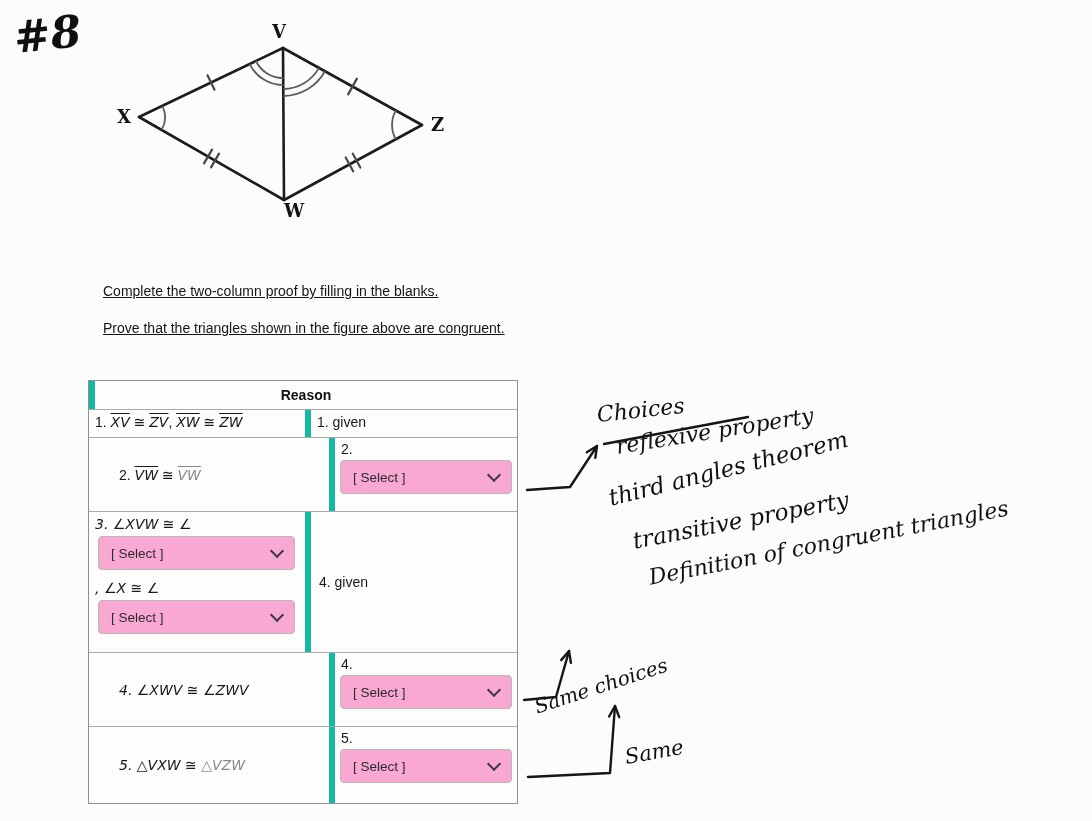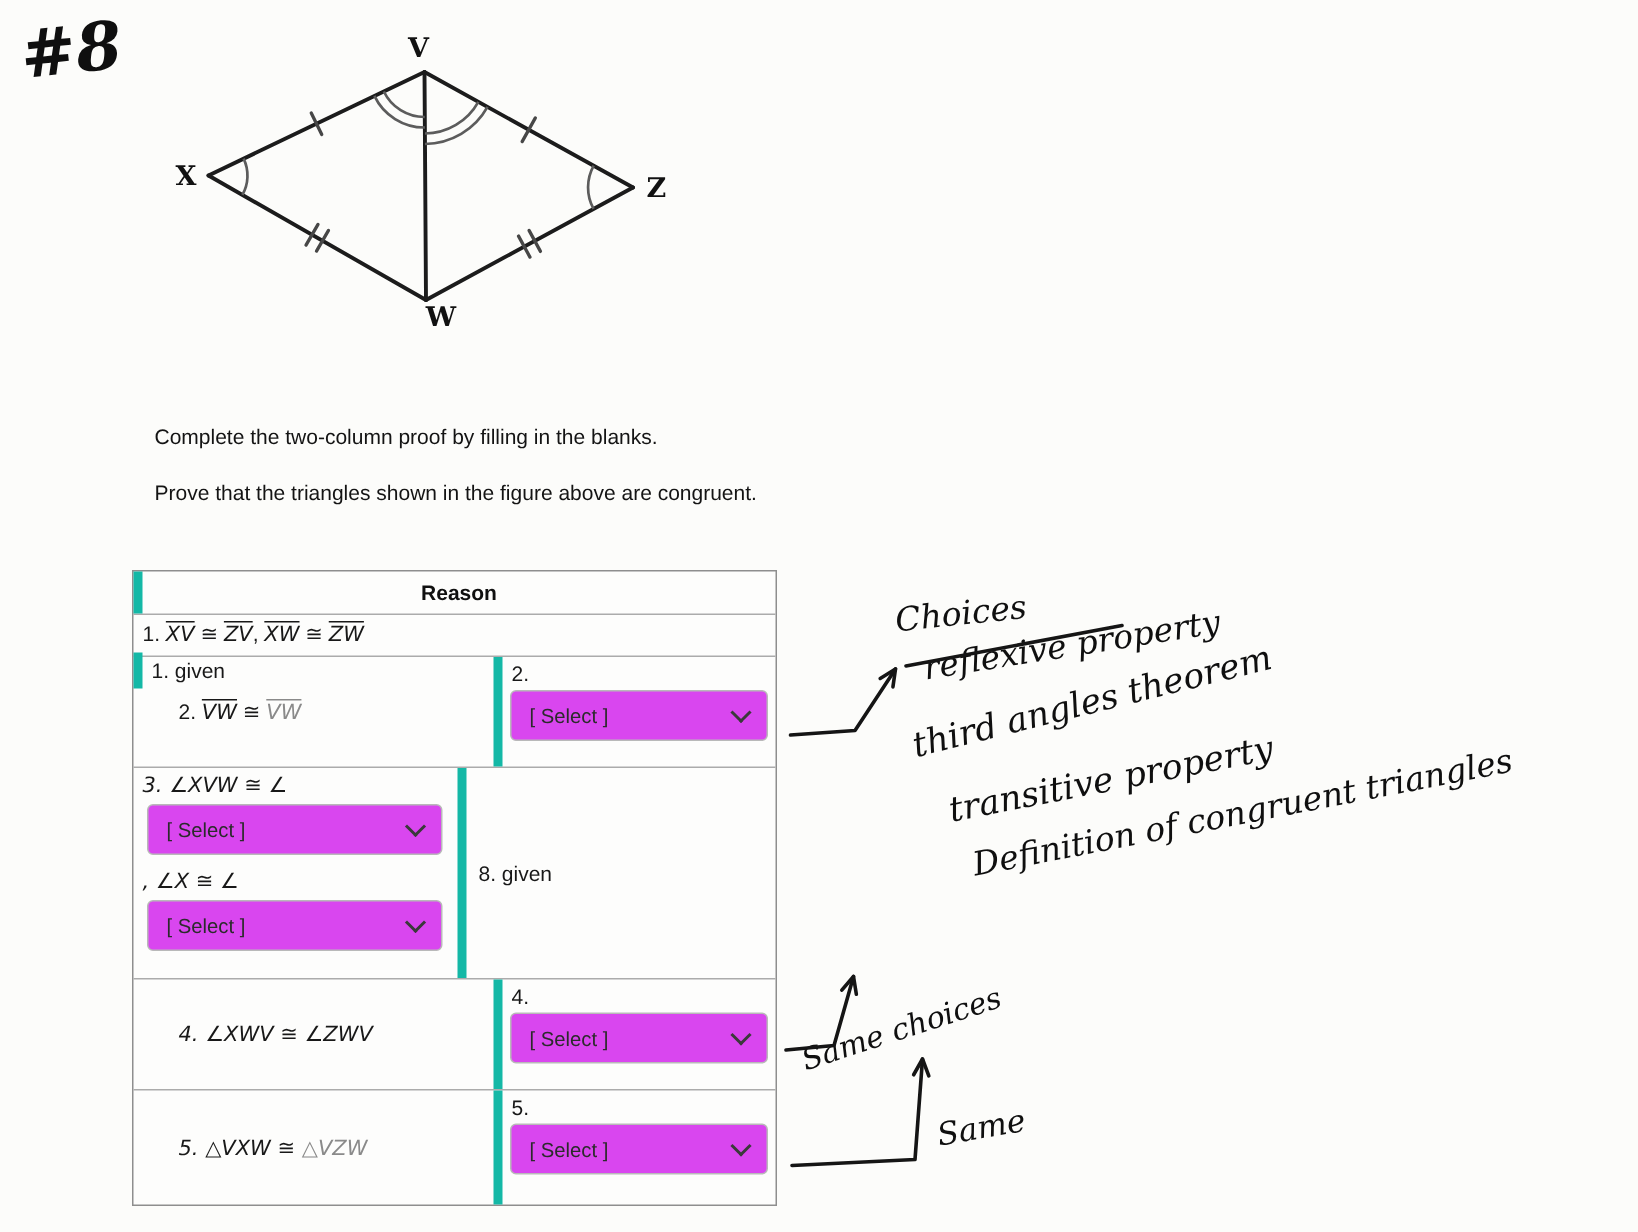--- a/index.html
+++ b/index.html
@@ -22,53 +22,53 @@
   .hw-c2{left:609px;top:485px;font-size:23px;transform:rotate(-14deg);}
   .hw-c3{left:633px;top:528px;font-size:23px;transform:rotate(-11deg);}
   .hw-c4{left:649px;top:565px;font-size:22px;transform:rotate(-11deg);}
   .hw-samechoices{left:535px;top:695px;font-size:20px;transform:rotate(-18deg);}
   .hw-same{left:625px;top:745px;font-size:21px;transform:rotate(-10deg);}
 
   
   .figure{position:absolute;left:95px;top:10px;}
 
   
-  .instr{position:absolute;left:103px;font-size:14px;color:#141414;}
+  .instr{position:absolute;left:103px;font-size:14px;color:#141414;text-decoration:underline;}
   .instr.l1{top:283px;}
   .instr.l2{top:320px;}
 
   
   .proof-table{
     position:absolute;left:88px;top:380px;width:430px;
     border:1px solid #8e8e8e;box-sizing:border-box;
     background:rgba(255,255,255,0.35);
     font-size:14px;
   }
   .tr{display:flex;border-top:1px solid #ababab;}
   .tr:first-child{border-top:none;}
   .td{box-sizing:border-box;}
   .col-s{width:216px;}
   .col-r{width:213px;flex:1;border-left:6px solid #14b8a6;}
   .th-row{height:28px;}
   .th{display:flex;align-items:center;justify-content:center;font-weight:bold;color:#101010;}
-  .r1{height:27px;flex-direction:column;}
+  .r1{height:27px;}
   .r2{height:73px;}
   .r3{height:140px;}
   .r4{height:73px;}
   .r5{height:76px;}
   .cell-pad{padding:4px 6px;}
   .vcenter{display:flex;align-items:center;padding:0 6px;margin-left:24px;}
   .math{font-family:"DejaVu Sans",sans-serif;font-style:italic;}
   .ov{font-family:"DejaVu Sans",sans-serif;font-style:italic;text-decoration:overline;}
   .plain{font-style:normal;}
   .gray{color:#8a8a8a;}
   .rnum{display:block;padding:3px 6px 0 6px;}
   .select{
     margin:3px 5px 0 5px;height:34px;
-    border:1px solid #b9b9b9;border-radius:4px;background:#d946ef;
+    border:1px solid #b9b9b9;border-radius:4px;background:#f9a8d4;
     display:flex;align-items:center;justify-content:space-between;
     padding:0 12px;box-sizing:border-box;cursor:pointer;
   }
   .select .lbl{font-size:13.5px;color:#2b2b2b;}
   .chev{
     width:8px;height:8px;border-right:2px solid #3a3a3a;border-bottom:2px solid #3a3a3a;
     transform:rotate(45deg);margin-top:-4px;flex:none;
   }
   .stmt-sel{margin:4px 4px 0 3px;}
   .line2{margin-top:10px;}
@@ -164,21 +164,21 @@
           <span class="lbl">[ Select ]</span>
           <span class="chev"></span>
         </div>
         <div class="math line2">, ∠X ≅ ∠</div>
         <div class="select stmt-sel">
           <span class="lbl">[ Select ]</span>
           <span class="chev"></span>
         </div>
       </div>
       <div class="td col-r given3">
-        <span>8. given</span>
+        <span>4. given</span>
       </div>
     </div>
 
     <div class="tr r4">
       <div class="td col-s vcenter math">4. ∠XWV ≅ ∠ZWV</div>
       <div class="td col-r">
         <span class="rnum">4.</span>
         <div class="select">
           <span class="lbl">[ Select ]</span>
           <span class="chev"></span>

